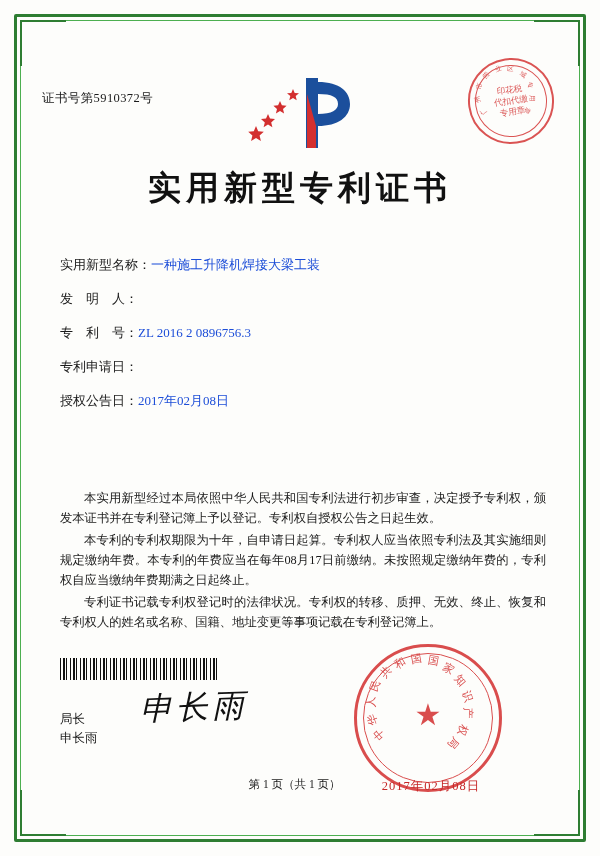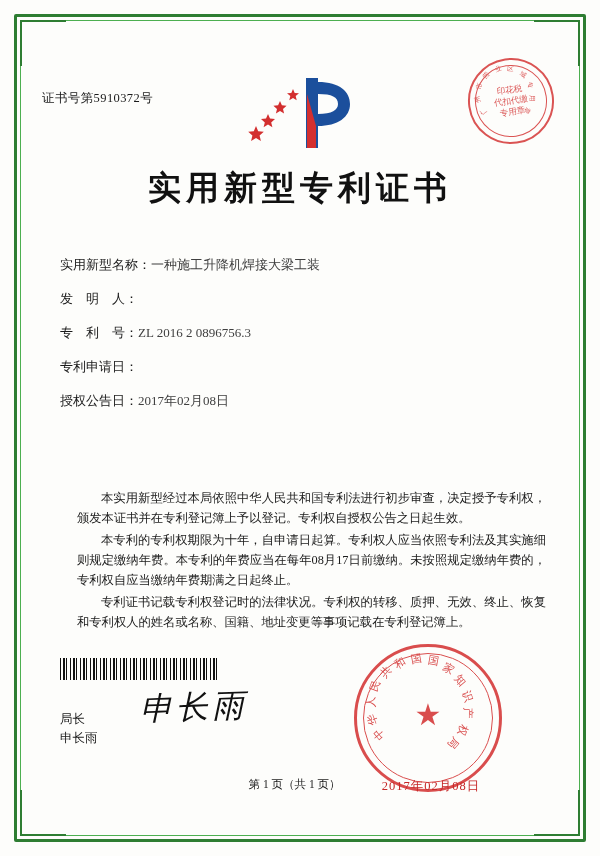--- a/index.html
+++ b/index.html
@@ -134,36 +134,35 @@
   .field-row {
     display: flex;
     align-items: flex-end;
     white-space: nowrap;
   }
   .field-label {
     flex: none;
     color: #1a1a1a;
   }
   .field-value {
-    color: #404040;
+    color: #1d4ed8;
     overflow: hidden;
     text-overflow: ellipsis;
   }
 
   
   .body-text {
     position: absolute;
     left: 20px;
     right: 14px;
     top: 452px;
     font-size: 12.3px;
     line-height: 20px;
     text-align: justify;
     color: #1a1a1a;
-    margin-left: 17px;
   }
   .body-text p {
     margin: 0 0 2px 0;
     text-indent: 24px;
   }
 
   
   .barcode {
     position: absolute;
     left: 20px;

